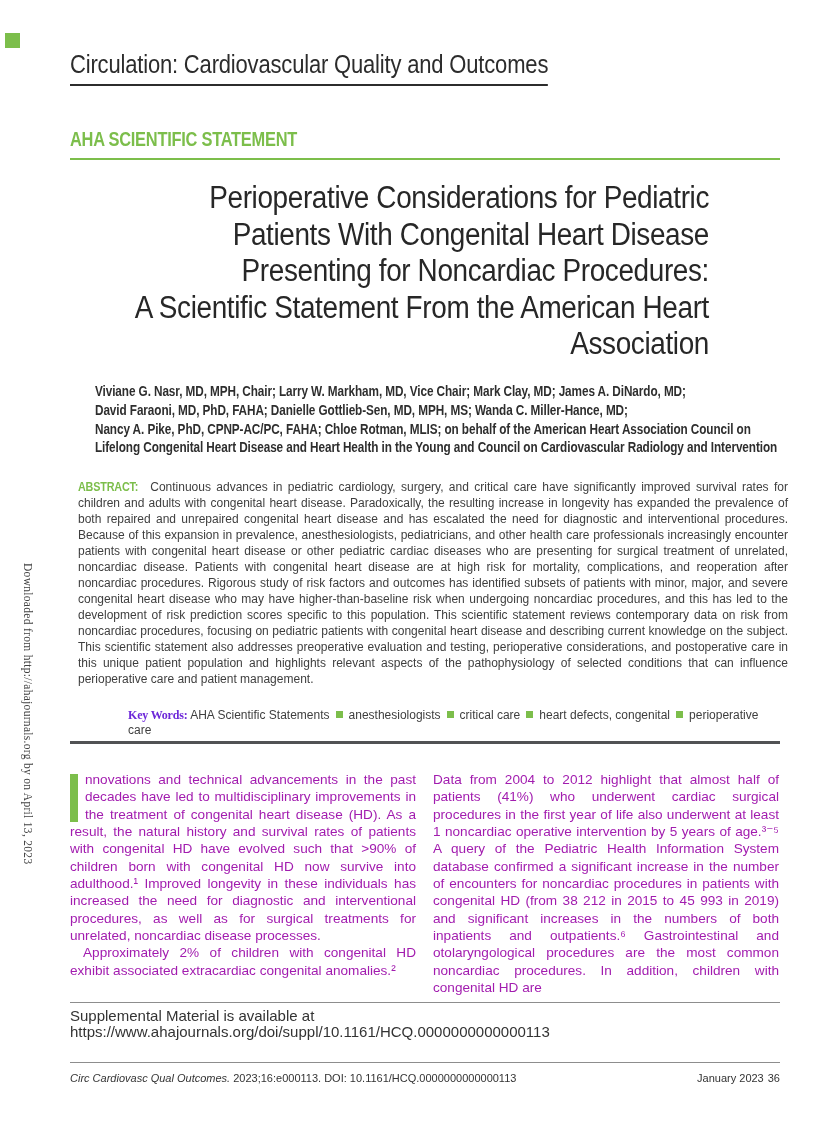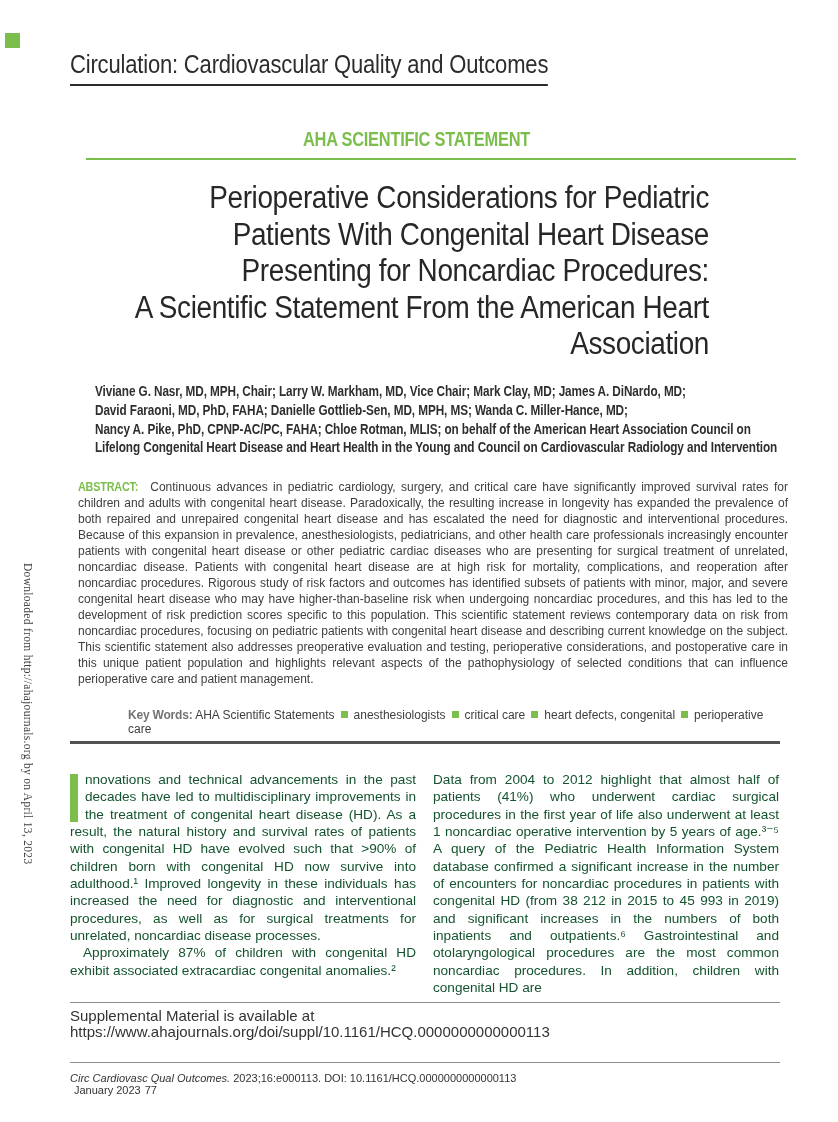--- a/index.html
+++ b/index.html
@@ -32,24 +32,23 @@
     font-size:25px;color:#2c2c2c;
     letter-spacing:-0.2px;
     border-bottom:2px solid #2c2c2c;
     padding-bottom:5px;
     transform:scaleX(0.88);transform-origin:left center;
     white-space:nowrap;
   }
 
   
   .section-strip{
-    position:absolute;top:128px;left:16px;width:710px;
+    position:absolute;top:128px;left:0;width:710px;
     border-bottom:2px solid #7cbe4b;
     height:30px;
-    text-align:center;
   }
   .section-label{
     display:inline-block;
     font-size:20px;font-weight:bold;color:#7cbe4b;
     letter-spacing:-0.3px;
     transform:scaleX(0.82);transform-origin:left center;
     white-space:nowrap;
   }
 
   
@@ -80,54 +79,54 @@
     display:inline-block;
     color:#7cbe4b;font-weight:bold;letter-spacing:-0.2px;
     transform:scaleX(0.9);transform-origin:left center;
   }
 
   
   .keywords{
     position:absolute;top:708px;left:58px;width:652px;
     font-size:12px;color:#3e3e3e;
   }
-  .keywords-label{color:#737373;font-weight:bold;letter-spacing:-0.2px;}
+  .keywords-label{color:#6d28d9;font-weight:bold;letter-spacing:-0.2px;font-family:Liberation Serif, serif;}
   .kw-sep{
     display:inline-block;width:7px;height:7px;background:#7cbe4b;
     margin:0 6px;vertical-align:1px;
   }
 
   
   .divider-bar{position:absolute;top:741px;left:0;width:710px;height:3px;background:#515254;}
 
   
   .columns{position:absolute;top:771px;left:0;width:710px;display:flex;gap:17px;}
   .col{
     width:346px;
     font-size:13.6px;line-height:17.35px;
-    text-align:justify;color:#14532d;
+    text-align:justify;color:#a21caf;
   }
   .dropcap-bar{
     float:left;width:8px;height:48px;background:#7cbe4b;
     margin:3px 7px 0 0;
   }
   .para-indent{text-indent:13px;margin:0;}
   .col p{margin:0;}
 
   
   .footer-rule{position:absolute;top:1002px;left:0;width:710px;height:1px;background:#8d8d8d;}
   .footer-notes{
     position:absolute;top:1008px;left:0;width:710px;
     font-size:15px;line-height:16.4px;color:#333333;
   }
   .citation-rule{position:absolute;top:1062px;left:0;width:710px;height:1px;background:#8d8d8d;}
   .citation-line{
     position:absolute;top:1072px;left:0;width:710px;
     display:flex;justify-content:space-between;
-    font-size:11px;color:#333333;flex-direction:column;
+    font-size:11px;color:#333333;
   }
   .ital{font-style:italic;}
   .issue-right span{margin-left:4px;}
   .page-number{margin-left:30px;}
 </style>
 </head>
 <body>
 
 <div class="page">
 
@@ -165,36 +164,36 @@
     <div class="keywords">
       <span class="keywords-label">Key Words:</span>
       <span>AHA Scientific Statements</span><span class="kw-sep"></span><span>anesthesiologists</span><span class="kw-sep"></span><span>critical care</span><span class="kw-sep"></span><span>heart defects, congenital</span><span class="kw-sep"></span><span>perioperative care</span>
     </div>
 
     <div class="divider-bar"></div>
 
     <div class="columns">
       <div class="col">
         <p><span class="dropcap-bar"></span><span>nnovations and technical advancements in the past decades have led to multidisciplinary improvements in the treatment of congenital heart disease (HD). As a result, the natural history and survival rates of patients with congenital HD have evolved such that &gt;90% of children born with congenital HD now survive into adulthood.¹ Improved longevity in these individuals has increased the need for diagnostic and interventional procedures, as well as for surgical treatments for unrelated, noncardiac disease processes.</span></p>
-        <p class="para-indent">Approximately 87% of children with congenital HD exhibit associated extracardiac congenital anomalies.²</p>
+        <p class="para-indent">Approximately 2% of children with congenital HD exhibit associated extracardiac congenital anomalies.²</p>
       </div>
       <div class="col">
         <p>Data from 2004 to 2012 highlight that almost half of patients (41%) who underwent cardiac surgical procedures in the first year of life also underwent at least 1 noncardiac operative intervention by 5 years of age.³⁻⁵ A query of the Pediatric Health Information System database confirmed a significant increase in the number of encounters for noncardiac procedures in patients with congenital HD (from 38 212 in 2015 to 45 993 in 2019) and significant increases in the numbers of both inpatients and outpatients.⁶ Gastrointestinal and otolaryngological procedures are the most common noncardiac procedures. In addition, children with congenital HD are</p>
       </div>
     </div>
 
     <div class="footer-rule"></div>
 
     <div class="footer-notes">
       <div>Supplemental Material is available at https://www.ahajournals.org/doi/suppl/10.1161/HCQ.0000000000000113</div>
     </div>
 
     <div class="citation-rule"></div>
 
     <div class="citation-line">
       <div><span class="ital">Circ Cardiovasc Qual Outcomes.</span><span> 2023;16:e000113. DOI: 10.1161/HCQ.0000000000000113</span></div>
       <div class="issue-right">
-        <span>January 2023</span><span class="page-number">77</span>
+        <span>January 2023</span><span class="page-number">36</span>
       </div>
     </div>
 
   </div>
 </div>
 
 </body></html>

